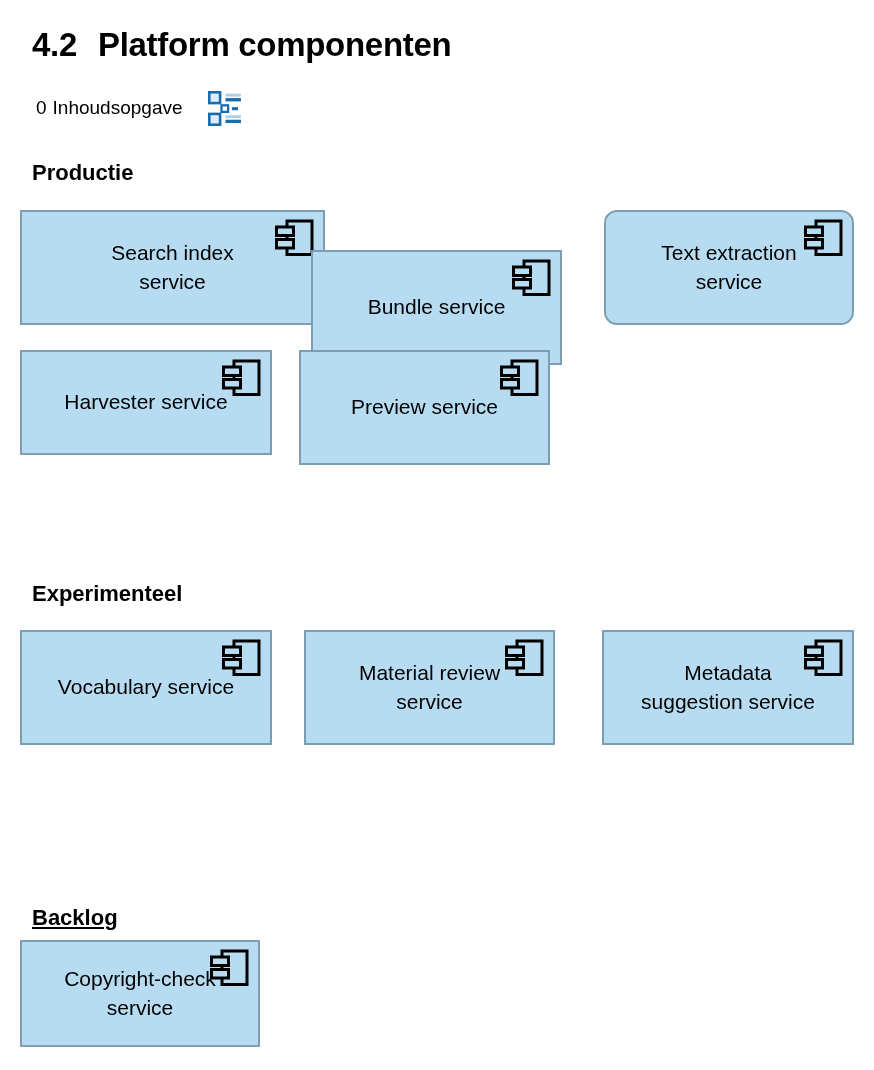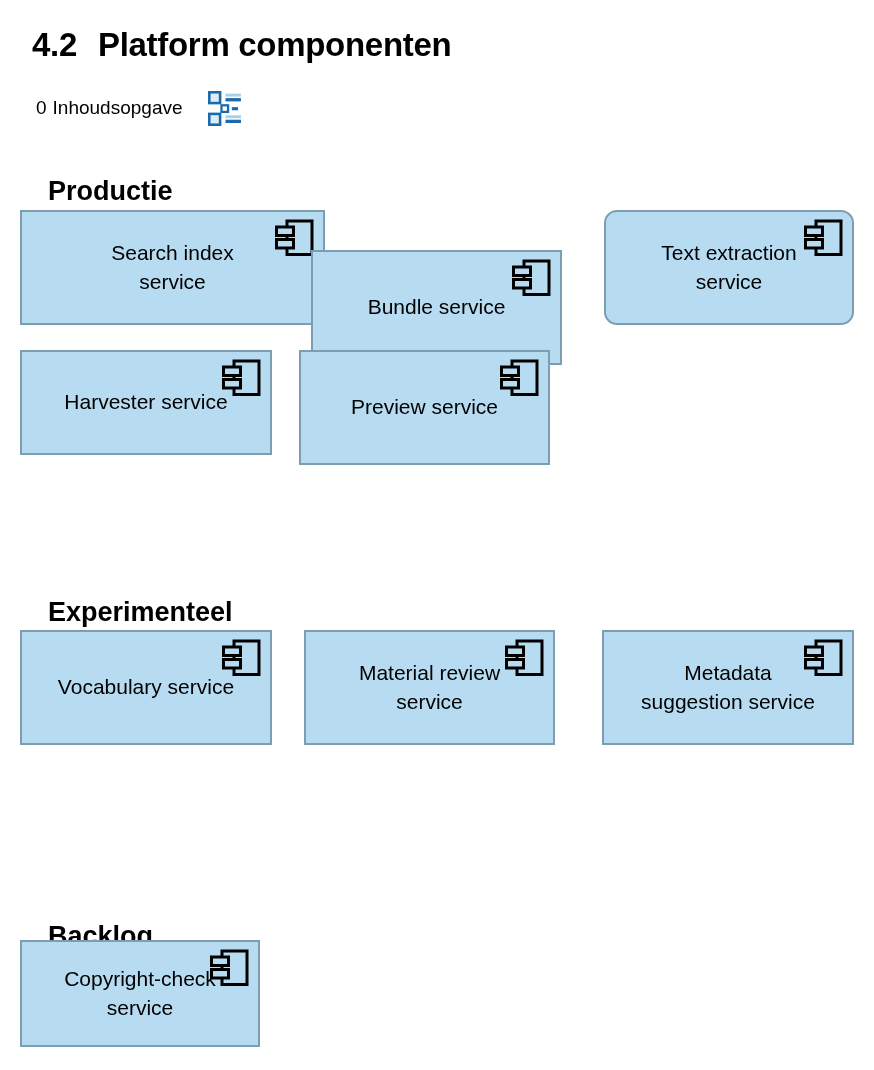--- a/index.html
+++ b/index.html
@@ -40,22 +40,22 @@
     margin-left: 25px;
     width: 35px;
     height: 35px;
     display: inline-flex;
     cursor: pointer;
   }
 
   .section-heading {
     position: absolute;
     left: 32px;
-    margin: 16px;
-    font-size: 27px;
+    margin: 0;
+    font-size: 22px;
     font-weight: bold;
     white-space: nowrap;
   }
   #heading-productie    { top: 160px; }
   #heading-experimenteel{ top: 581px; }
   #heading-backlog      { top: 905px; text-decoration: underline; }
 
   .component-box {
     position: absolute;
     box-sizing: border-box;

